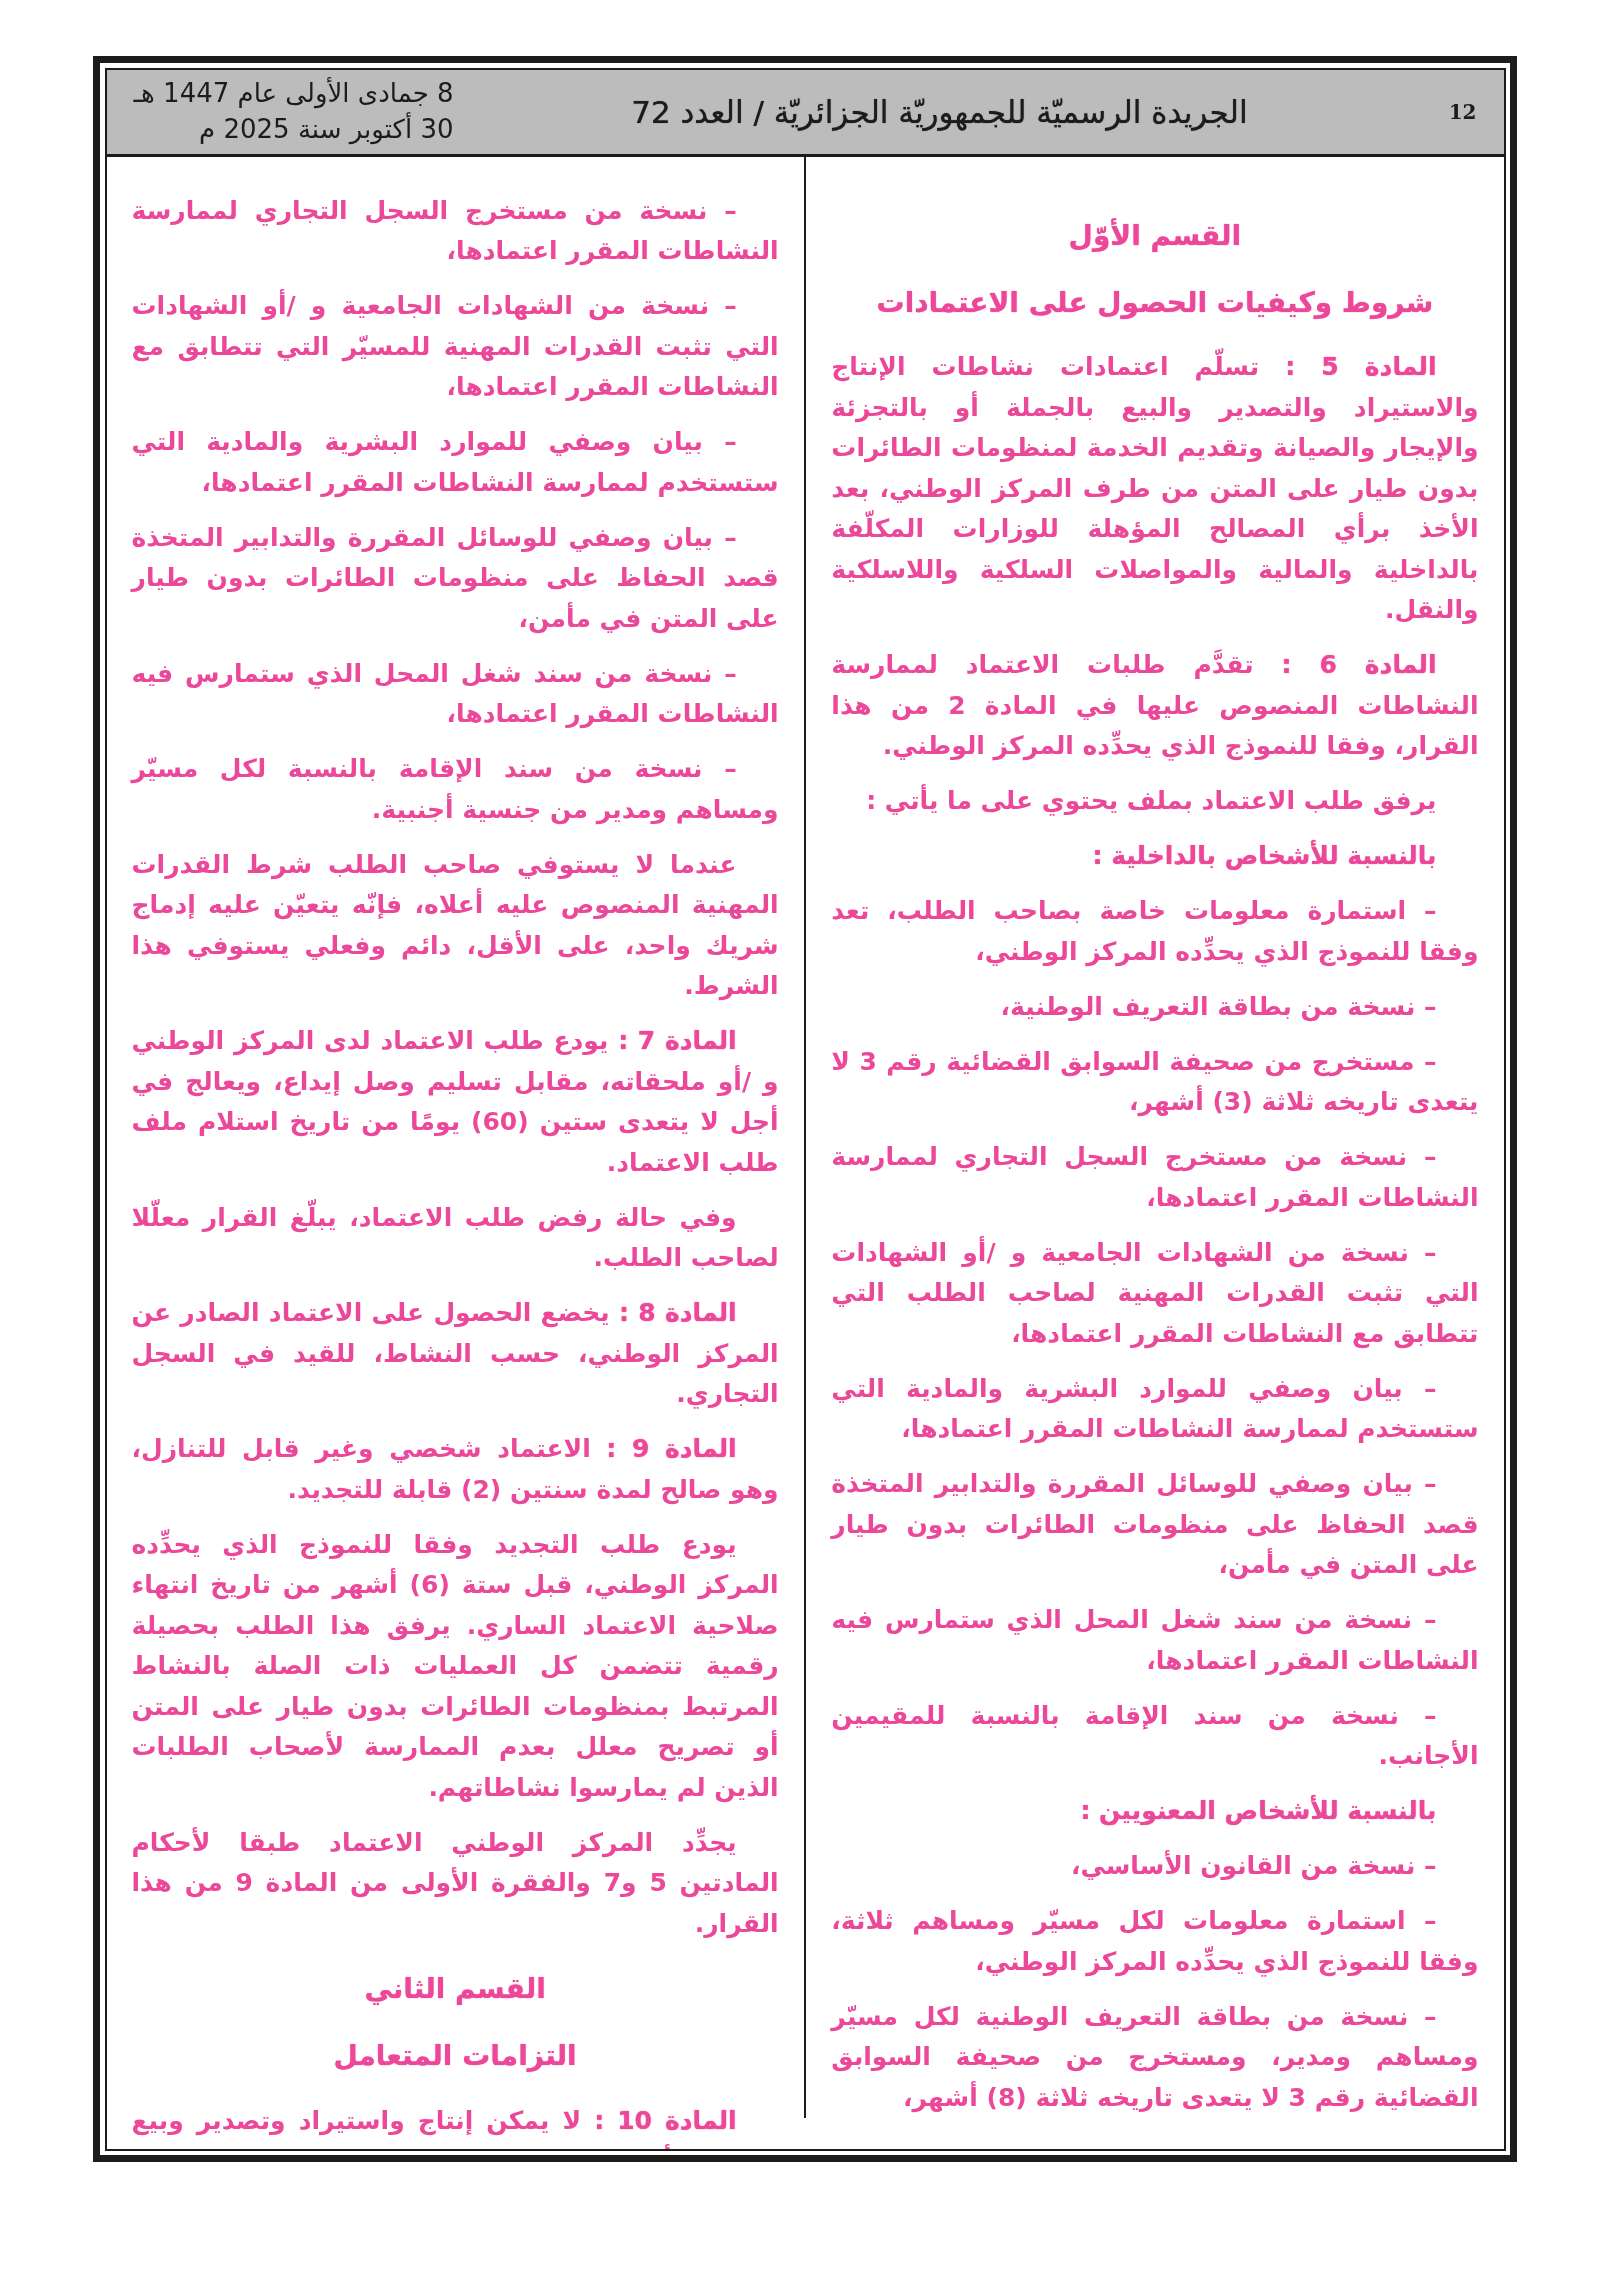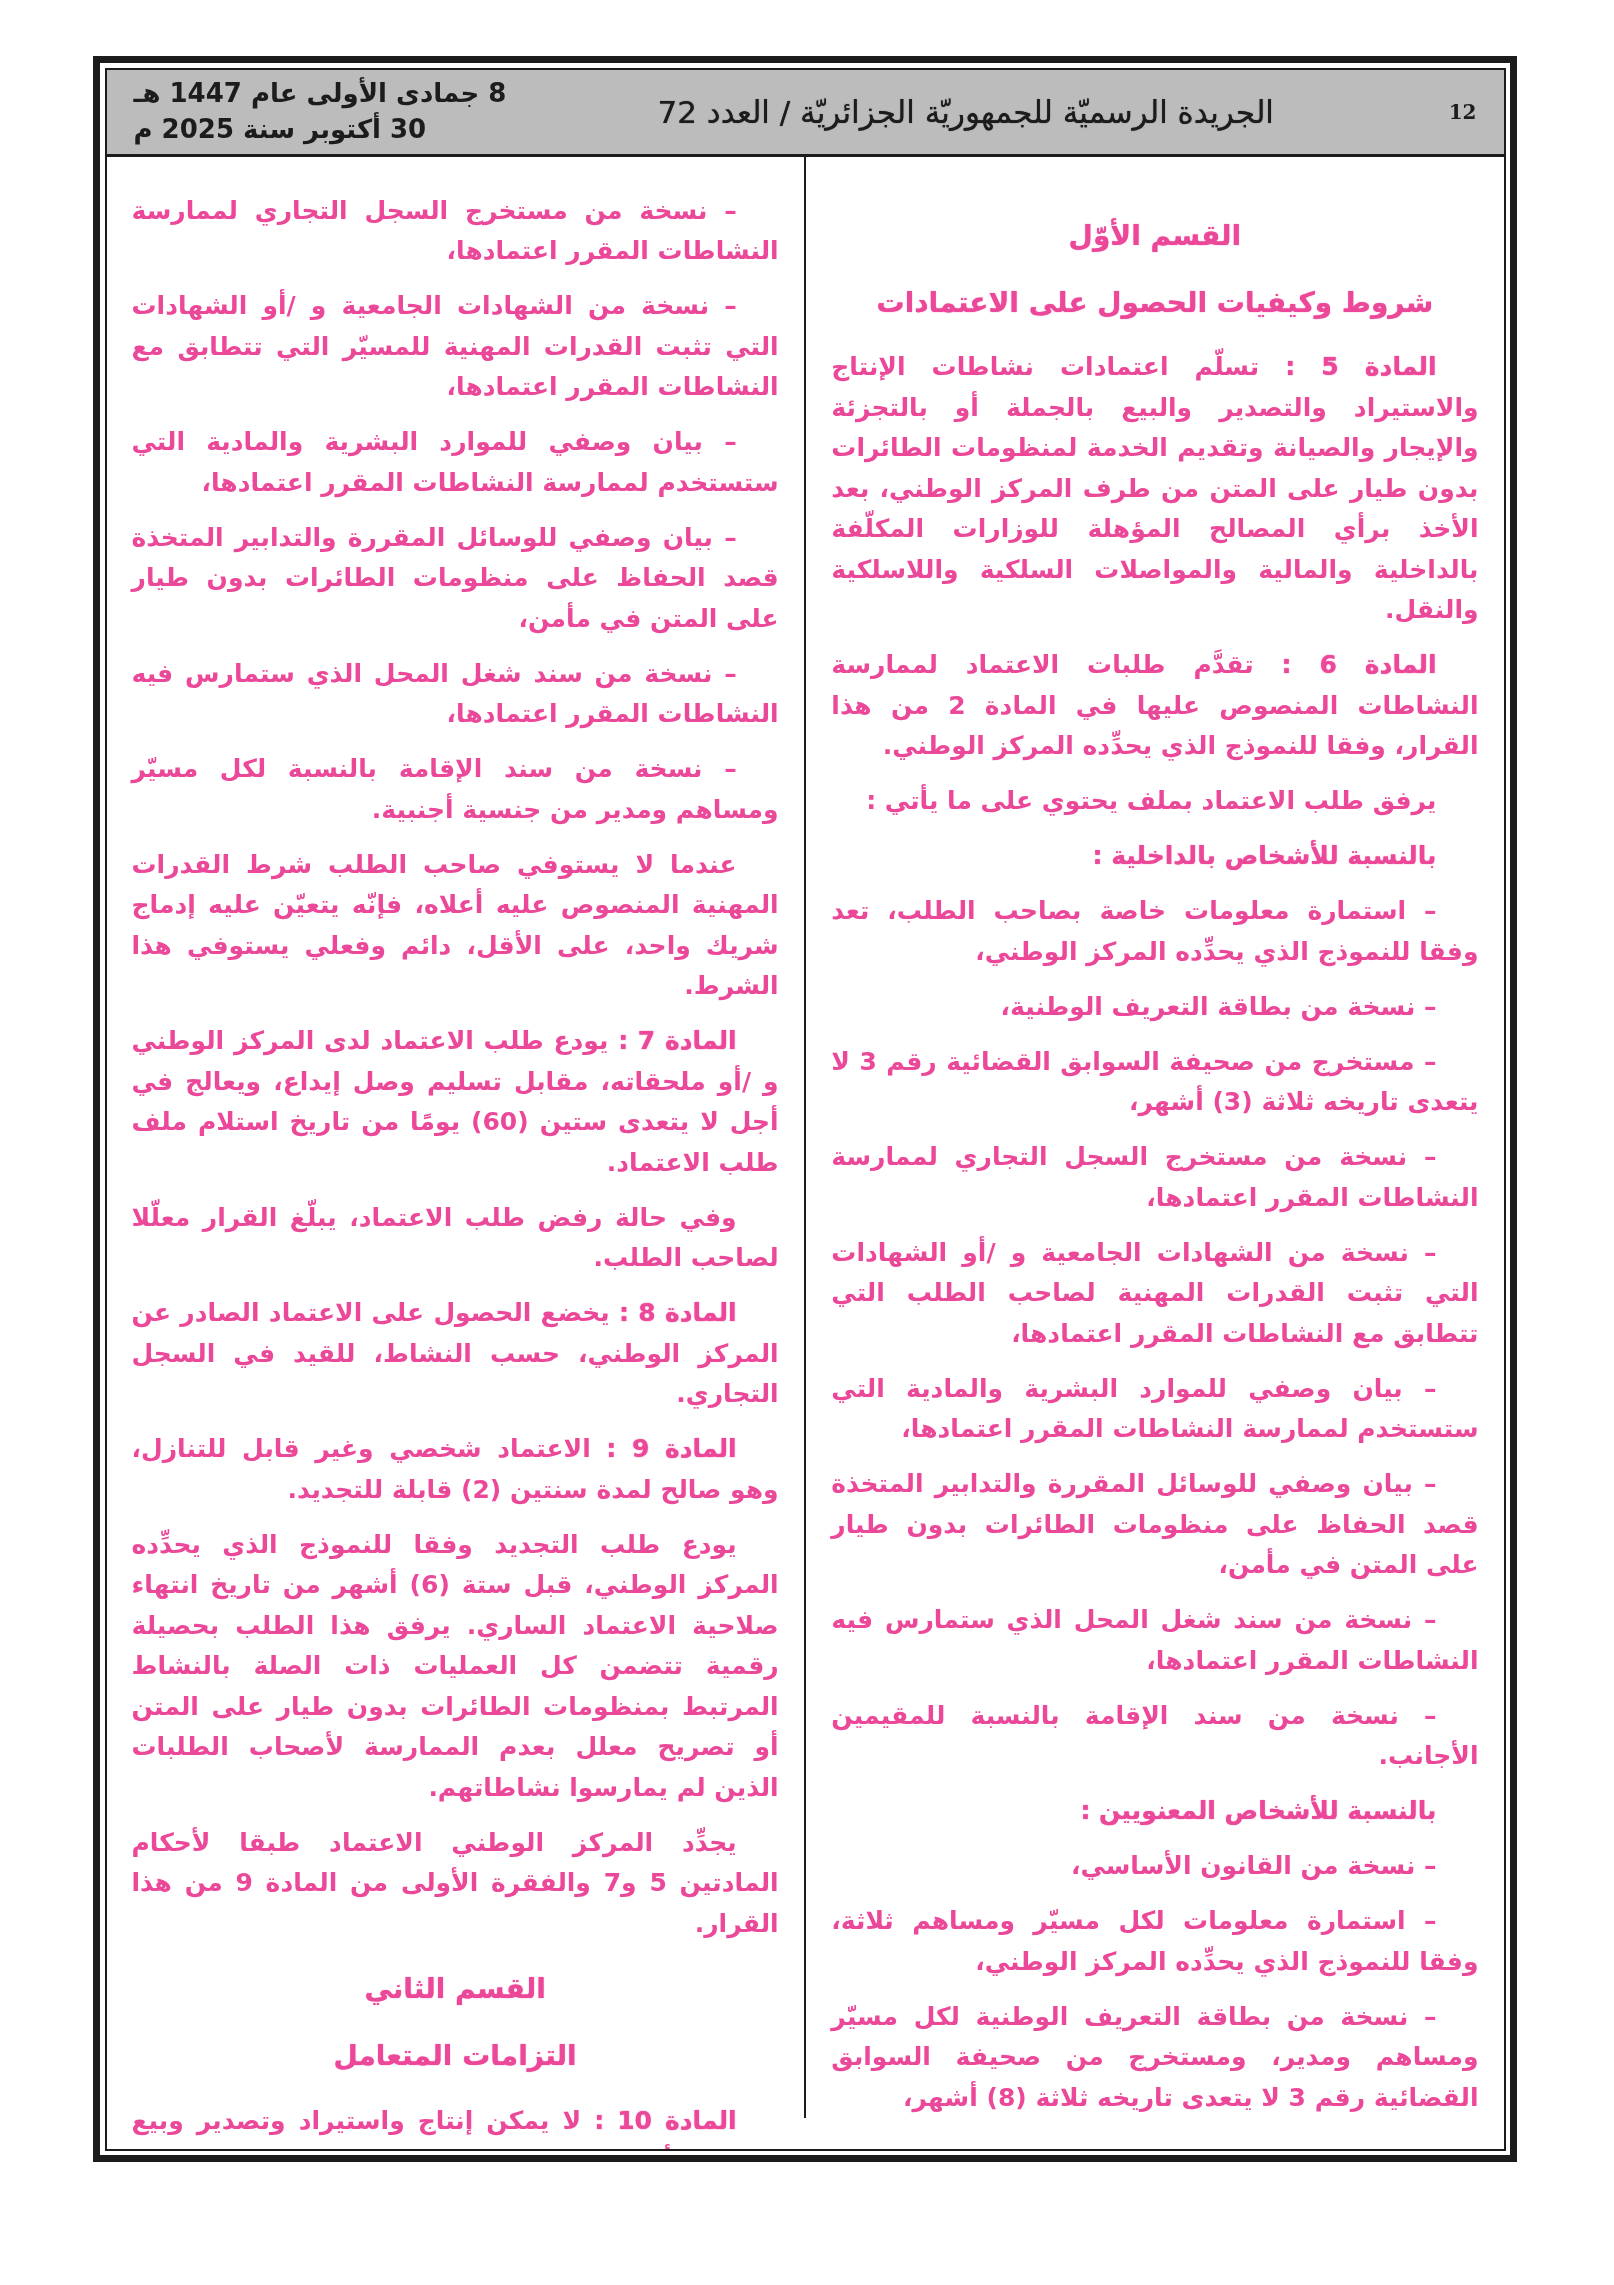--- a/index.html
+++ b/index.html
@@ -21,21 +21,21 @@
   }
   .header-band {
     flex: 0 0 87px;
     background: var(--band, #bcbcbc);
     border-bottom: 3.6px solid var(--ink, #1c1c1c);
     display: flex; align-items: center;
     padding: 0 27px; box-sizing: border-box;
     color: var(--ink, #1c1c1c);
   }
   .date-block {
-    text-align: left; font-weight: bold; font-size: 26px; line-height: 1.35;
+    text-align: right; font-weight: normal; font-size: 26px; line-height: 1.35;
     direction: rtl; white-space: nowrap;
   }
   .masthead {
     flex: 1; text-align: center; direction: rtl;
     font-weight: normal; font-size: 31px;
     text-shadow: 0 0 0.9px currentColor;
   }
   .page-number {
     font-family: "DejaVu Serif", serif;
     font-weight: bold; font-size: 20px; padding-left: 23.5px;

